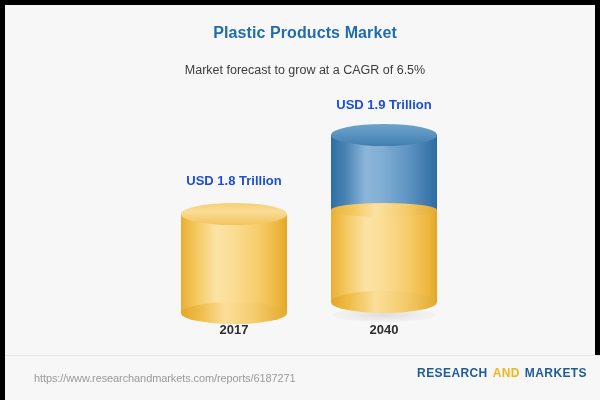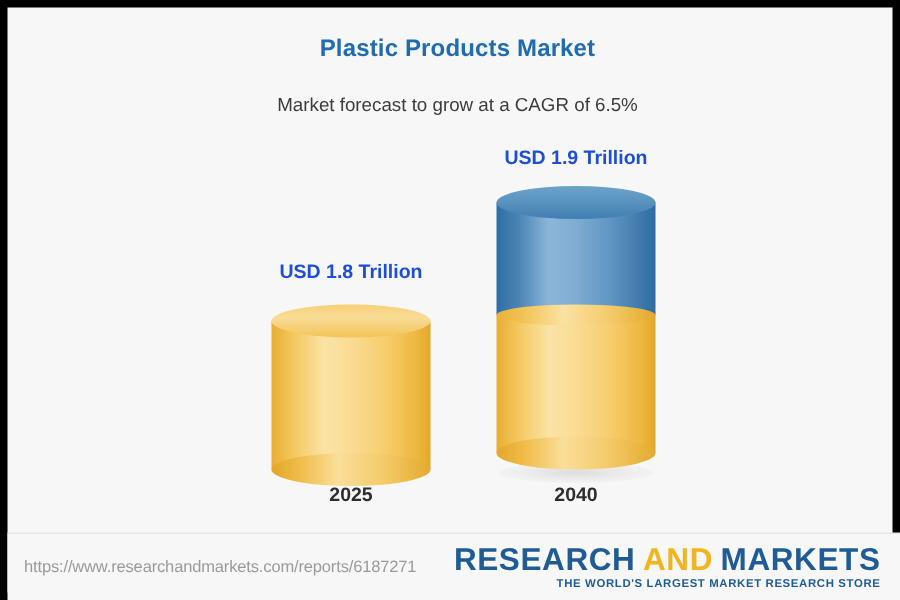--- a/index.html
+++ b/index.html
@@ -186,35 +186,35 @@
   .footer {
     position: absolute;
     left: 0;
     top: 351px;
     width: 600px;
     height: 48px;
     background: #f7f7f7;
   }
   .footer-url {
     position: absolute;
-    left: 11px;
+    left: 29px;
     top: 16px;
     font-size: 11px;
     color: #9a9a9a;
     letter-spacing: -0.1px;
   }
 
   .logo {
     position: absolute;
     right: 18px;
     top: 8px;
     text-align: right;
   }
   .logo-main {
-    font-size: 21px;
+    font-size: 12px;
     font-weight: bold;
     letter-spacing: 0.4px;
     line-height: 19px;
     white-space: nowrap;
   }
   .logo-blue { color: #1f5c96; }
   .logo-gold { color: #f2b51f; }
   .logo-tag {
     margin-top: 1px;
     font-size: 7.6px;
@@ -242,21 +242,21 @@
 
       <div class="cyl-shadow"></div>
 
       <div class="cylinder cyl-2025">
 
         <div class="cyl-body body-yellow" style="top:11px; height:99px;"></div>
         <div class="cyl-bottom bottom-yellow" style="top:99px;"></div>
         <div class="cyl-top top-yellow" style="top:0px;"></div>
       </div>
 
-      <div class="cat-label">2025</div>
+      <div class="cat-label">2017</div>
     </div>
 
     <div class="col col-2034">
 
       <div class="value-label">USD 1.9 Trillion</div>
 
       <div class="cyl-shadow"></div>
 
       <div class="cylinder cyl-2034">
 
@@ -275,18 +275,17 @@
   </div>
 
   <div class="footer-rule"></div>
 
   <div class="footer">
 
     <div class="footer-url">https://www.researchandmarkets.com/reports/6187271</div>
 
     <div class="logo">
       <div class="logo-main"><span class="logo-blue">RESEARCH</span><span class="logo-gold" style="margin: 0px 5px;">AND</span><span class="logo-blue">MARKETS</span></div>
-      <div class="logo-tag">THE WORLD'S LARGEST MARKET RESEARCH STORE</div>
     </div>
 
   </div>
 
 </div>
 
 </body></html>

